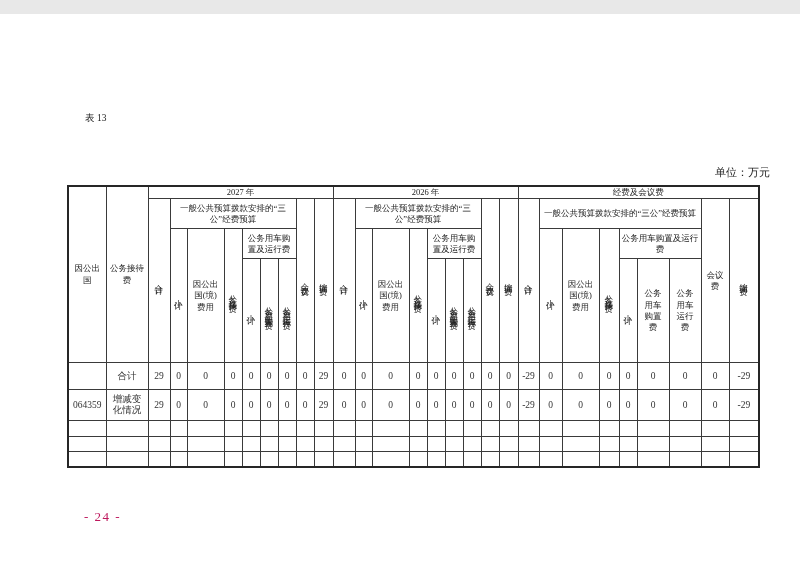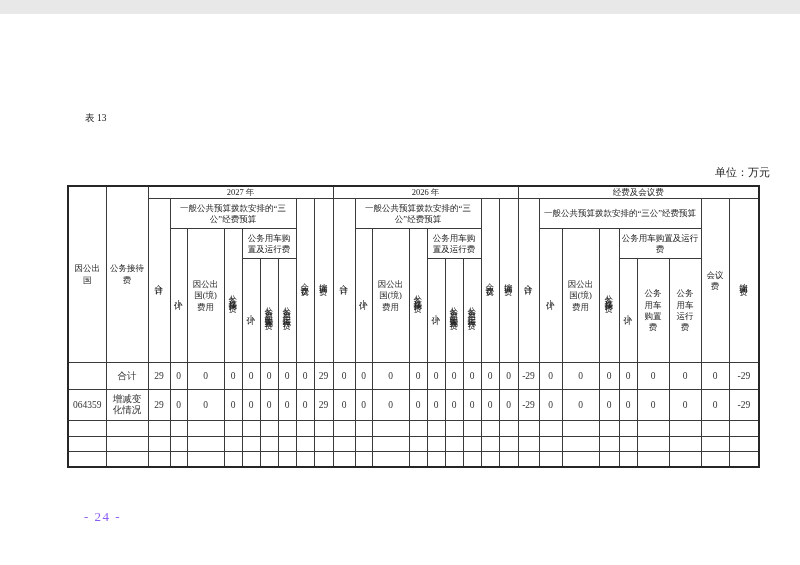--- a/index.html
+++ b/index.html
@@ -2,21 +2,21 @@
 <html><head>
 <meta charset="utf-8">
 <style>
   html,body{margin:0;padding:0;background:#e8e8e8}
   .page{position:relative;width:800px;height:565px;background:#ffffff;overflow:hidden;
         font-family:"Liberation Serif",serif;color:#111;margin:14px auto}
   .tlabel{position:absolute;left:85px;top:98px;font-size:9.5px;color:#222}
   .title{position:absolute;left:0;right:0;top:118px;margin:0;text-align:center;
          font-size:15px;font-weight:700;font-family:"Liberation Sans",sans-serif;color:#000;letter-spacing:.5px}
   .unote{position:absolute;right:30px;top:151px;font-size:11px;color:#222}
-  .pnum{position:absolute;left:84px;top:495px;font-size:13px;color:#8b5cf6;letter-spacing:1.5px}
+  .pnum{position:absolute;left:84px;top:495px;font-size:13px;color:#be185d;letter-spacing:1.5px}
 
   table.budget{position:absolute;left:67px;top:171px;width:690px;border-collapse:collapse;
                table-layout:fixed;border:2px solid #262626}
   .budget td{border:1px solid #3a3a3a;text-align:center;vertical-align:middle;overflow:hidden;
              word-break:break-all;padding:0 2px;font-size:8.5px;line-height:1.35;color:#1a1a1a}
   .budget td.hh{padding:0 3.5px}
   .budget td.grp{padding:0 2px}
   .v{writing-mode:vertical-rl;text-orientation:upright;display:inline-block;
      letter-spacing:2.5px;line-height:1;font-size:8.5px}
   .budget td.dc{font-size:9.5px;color:#333;padding:0 2px;line-height:1.25}

